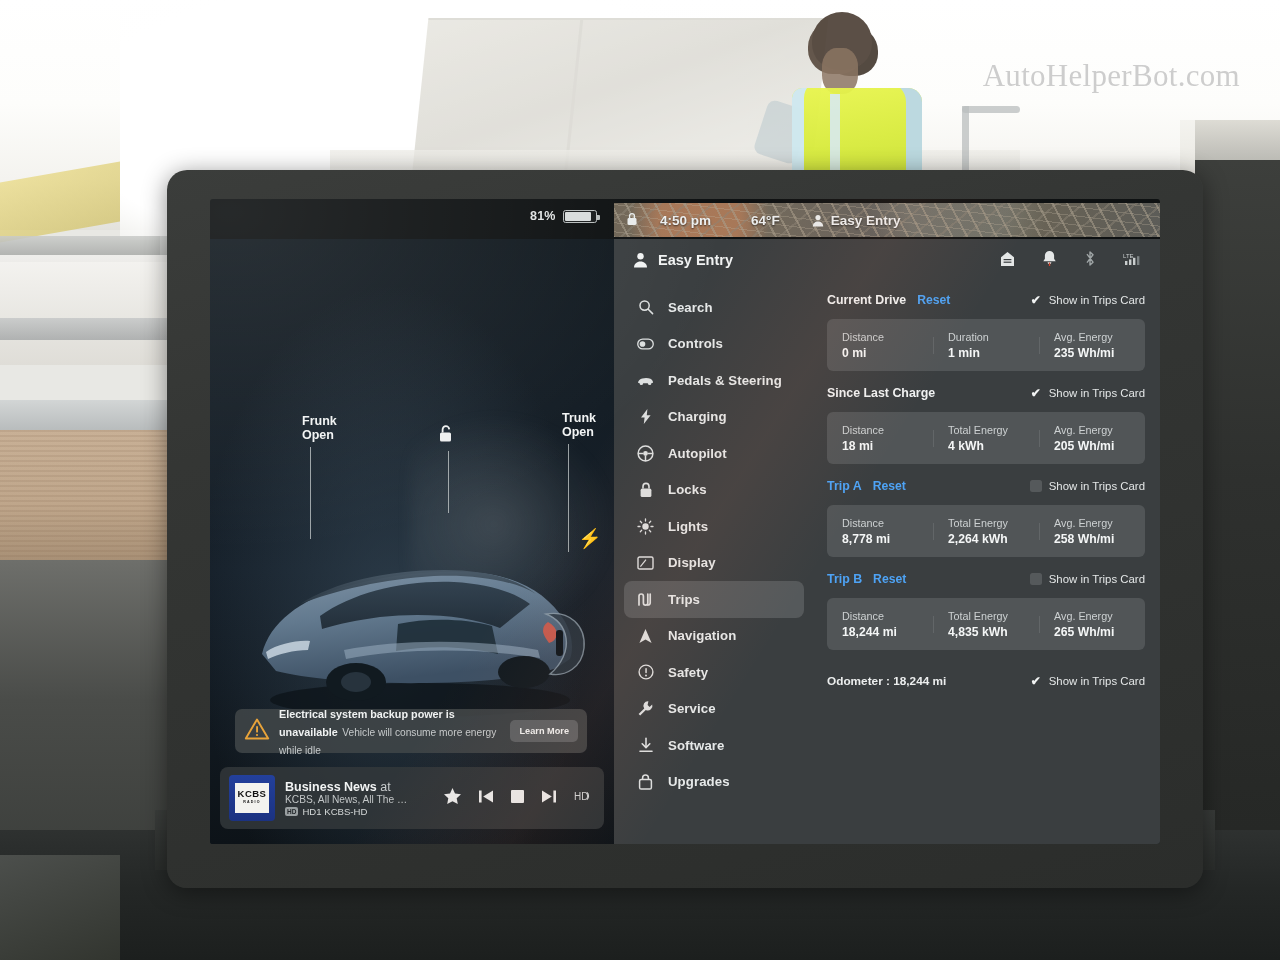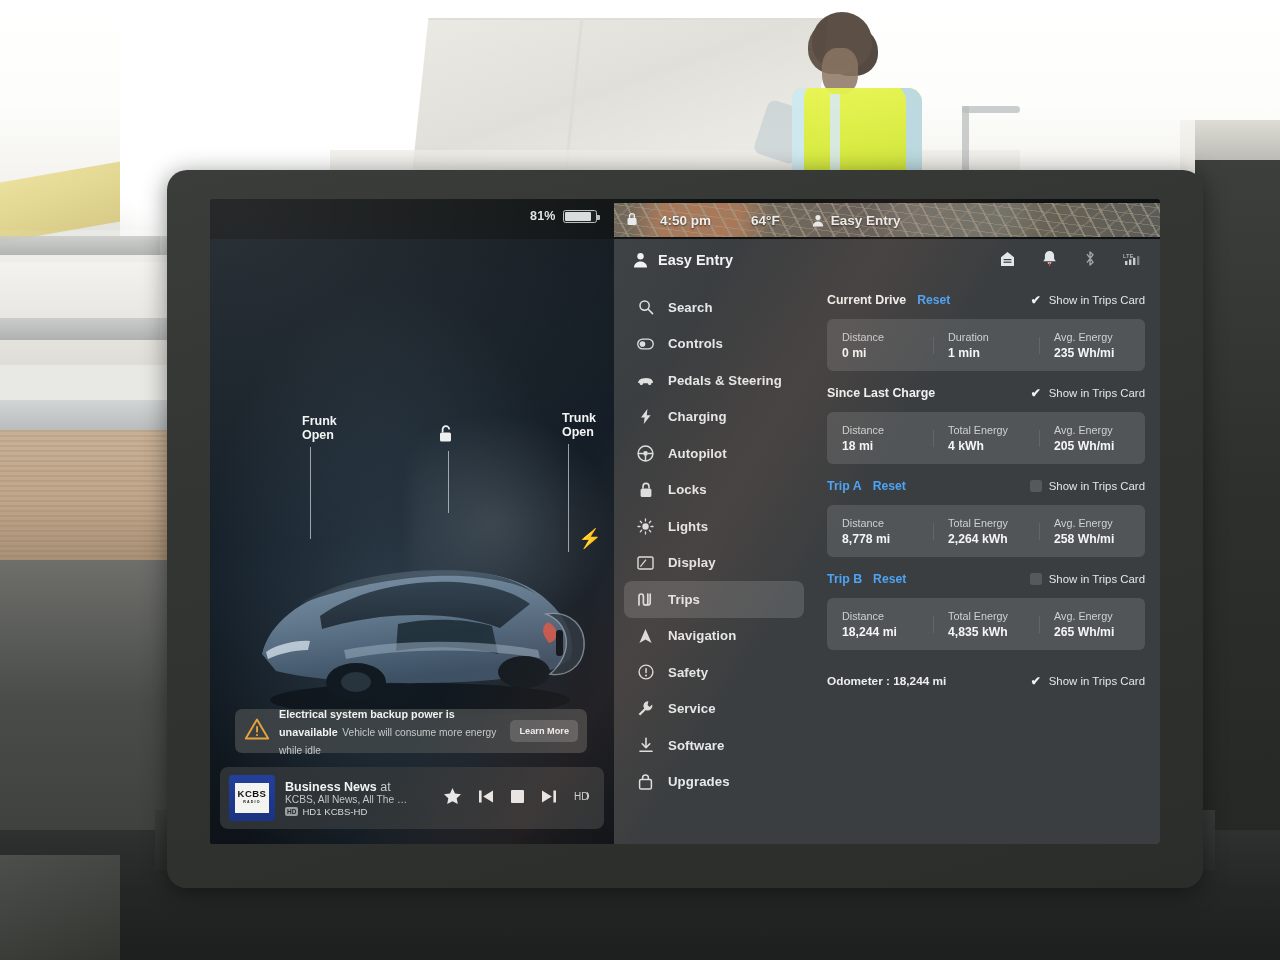--- a/index.html
+++ b/index.html
@@ -358,20 +358,21 @@
   <div class="wood-trim"></div>
   <div class="dash-lower"></div>
   <div class="dash-right-top"></div>
   <div class="dash-right"></div>
   <div class="dash-bottom"></div>
   <div class="dash-bottom-left"></div>
   <div class="dash-mid-band"></div>
   <div class="glare-sweep"></div>
   <div class="glare-red"></div>
   <div class="glare-topleft"></div>
+  <div class="watermark">AutoHelperBot.com</div>
 </div>
 
 <div id="bezel">
 
   <div class="tpms-icon">
     <svg width="22" height="20" viewBox="0 0 22 20">
         <path d="M3 16 C1.2 13 1.2 7.2 3 4.2 M19 16 C20.8 13 20.8 7.2 19 4.2 M3.2 4.2 C5.5 1.6 16.5 1.6 18.8 4.2 M3 16 h16" fill="none" stroke="#d98a2b" stroke-width="1.7" stroke-linecap="round"></path>
         <text x="11" y="13" font-size="8" fill="#d98a2b" text-anchor="middle" font-family="Liberation Sans">!</text>
       </svg>
   </div>

